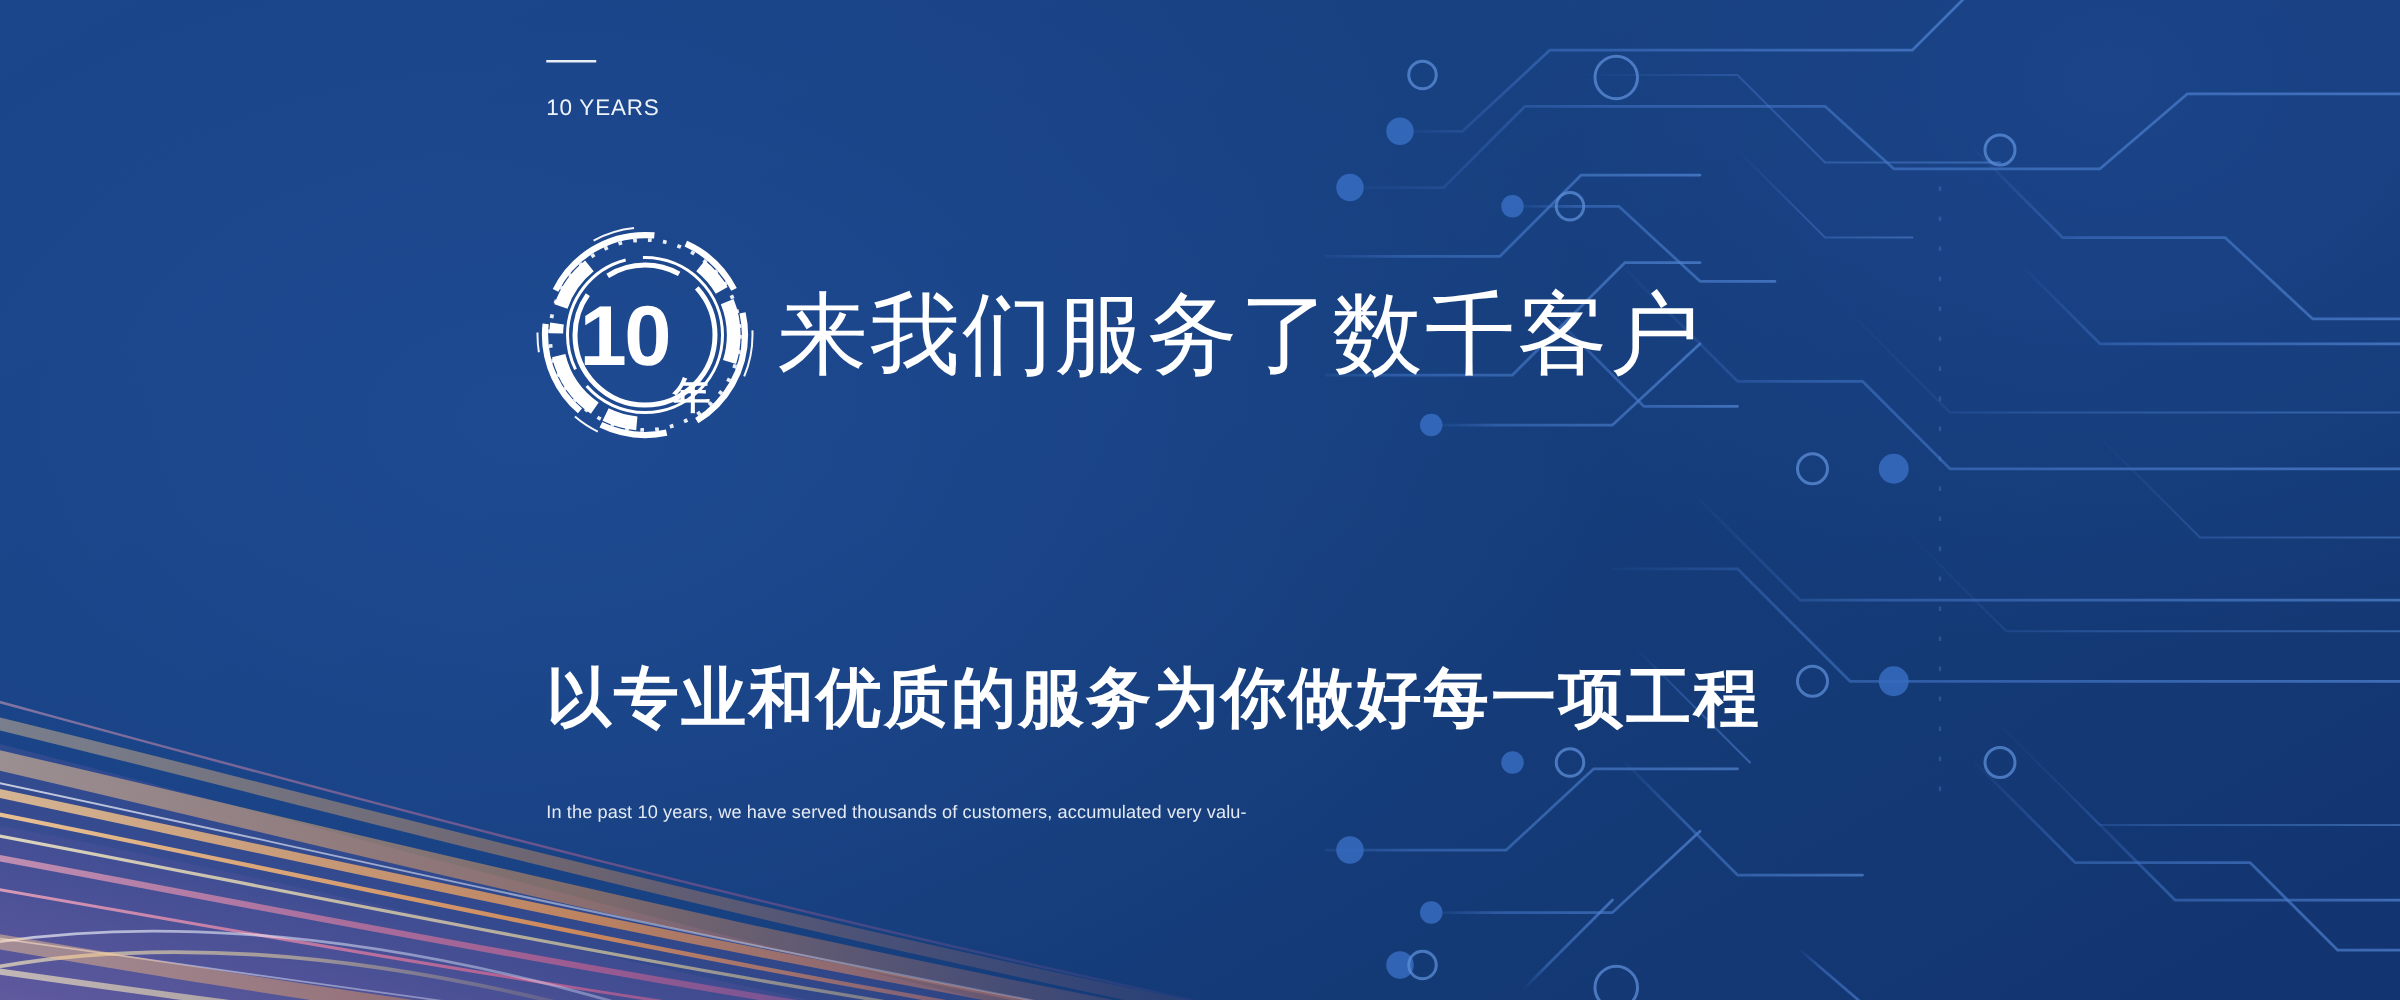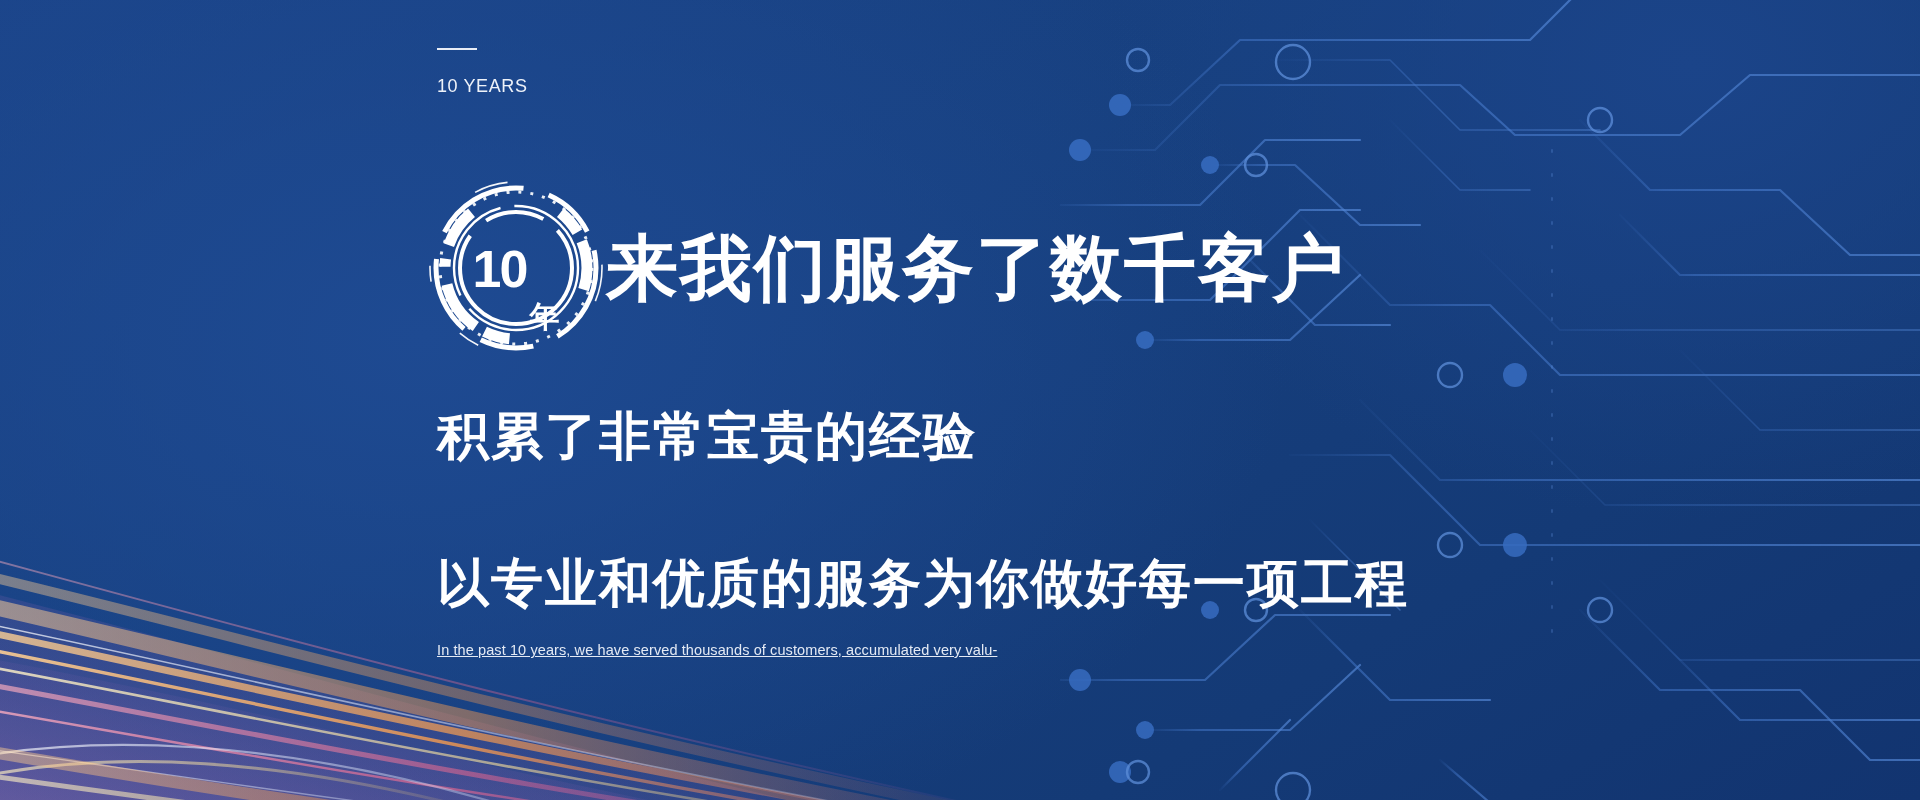--- a/index.html
+++ b/index.html
@@ -81,35 +81,36 @@
     position:absolute;
     inset:0;
     display:flex;
     align-items:center;
     justify-content:center;
     color:#ffffff;
     line-height:1;
     padding-top:2px;
   }
   .badge-num {
-    font-size:52px;
+    font-size:68px;
     font-weight:700;
     letter-spacing:-2px;
   }
   .badge-unit {
     font-size:30px;
     font-weight:700;
     align-self:flex-end;
     margin-bottom:26px;
     margin-left:3px;
   }
 
   .headline {
+    margin-left:16px;
     font-size:72px;
-    font-weight:700;
+    font-weight:400;
     color:#ffffff;
     letter-spacing:2px;
     white-space:nowrap;
     line-height:1;
   }
 
   .line2 {
     position:absolute;
     left:437px; top:410px;
     font-size:52px;
@@ -122,33 +123,31 @@
 
   .line3 {
     position:absolute;
     left:437px; top:533px;
     font-size:52px;
     font-weight:700;
     color:#ffffff;
     letter-spacing:2px;
     white-space:nowrap;
     line-height:1;
-    margin-top:24px;
   }
 
   .paragraph {
     position:absolute;
     left:437px; top:641px;
     width:530px;
     font-size:14.5px;
     line-height:19px;
     color:#e4eaf4;
     font-weight:400;
     letter-spacing:.1px;
-    text-decoration:underline;
   }
   .paragraph span { display:block; white-space:nowrap; }
 </style>
 </head>
 <body>
 
 <div id="banner">
 
   <svg class="circuit" viewBox="0 0 860 800" preserveAspectRatio="none" aria-hidden="true">
     <defs>
@@ -314,21 +313,20 @@
         </svg>
         <div class="badge-label">
           <span class="badge-num">10</span>
           <span class="badge-unit">年</span>
         </div>
       </div>
 
       <div class="headline">来我们服务了数千客户</div>
     </div>
 
-    <div class="line2">积累了非常宝贵的经验</div>
 
     <div class="line3">以专业和优质的服务为你做好每一项工程</div>
 
     <div class="paragraph">
       <span>In the past 10 years, we have served thousands of customers, accumulated very valu-</span>
     </div>
 
   </div>
 </div>
 

